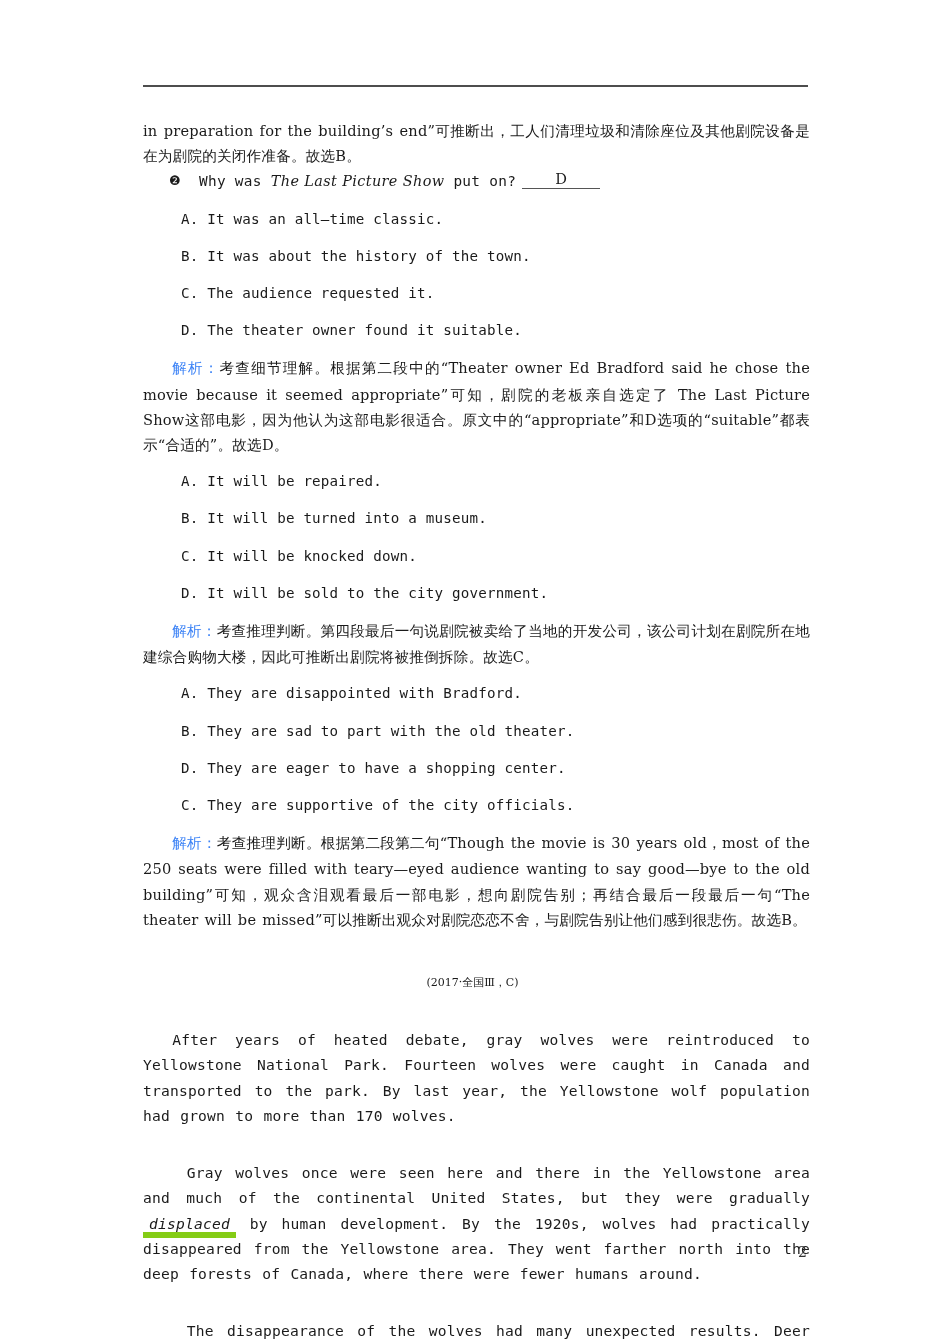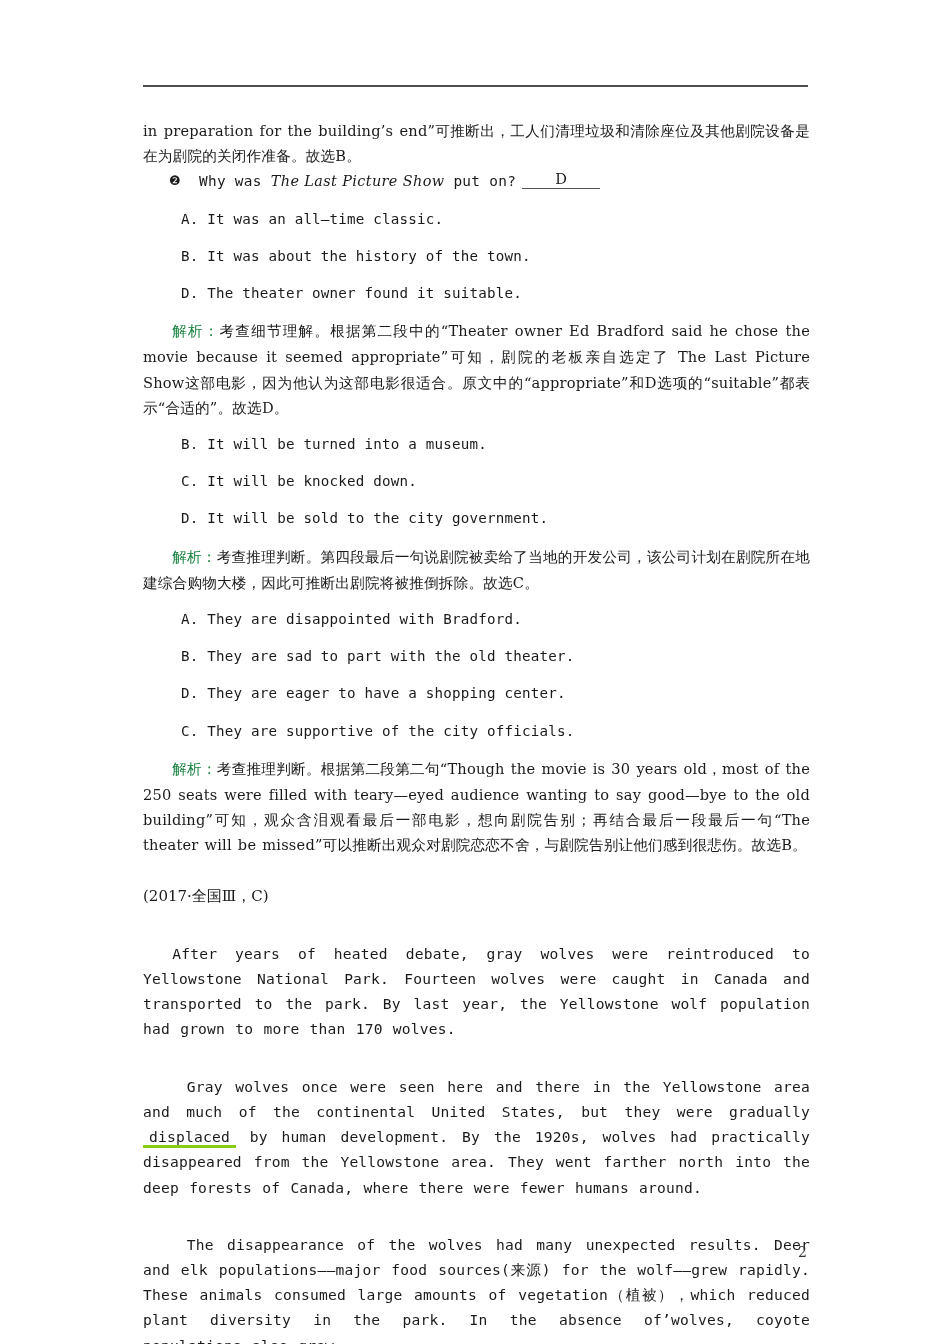--- a/index.html
+++ b/index.html
@@ -49,21 +49,21 @@
   }
   .para.mono {
     font-family: "DejaVu Sans Mono", "Liberation Mono", monospace;
     margin-top: 32px;
   }
   .indent2 { text-indent: 2em; }
   .indent3 { text-indent: 3em; }
 
   
   .jiexi-label {
-    color: #15803d;
+    color: #3b82f6;
     font-family: Liberation Sans, sans-serif;
   }
 
   
   .qrow {
     display: block;
     font-family: "DejaVu Sans Mono", "Liberation Mono", monospace;
     font-size: 14.4px;
     line-height: 25.2px;
     margin: 0;
@@ -107,31 +107,32 @@
     line-height: 25.2px;
     padding-left: 26px;
     margin: 12px;
     letter-spacing: 0.2px;
     white-space: nowrap;
   }
 
   
   .source-line {
     font-family: "DejaVu Serif", "Liberation Serif", serif;
-    font-size: 15px;
+    font-size: 11px;
     line-height: 25.2px;
-    text-align: left;
+    text-align: center;
     padding-right: 8px;
-    margin: 0;
+    margin: 12px;
   }
   .gap-md { height: 26px; }
 
   .blank-word {
-    border-bottom: 3px solid #84cc16;
+    border-bottom: 6px solid #84cc16;
     padding: 0 6px;
+    font-style: italic;
   }
 
   .page-number {
     position: absolute;
     right: 143px;
     top: 1244px;
     font-family: "DejaVu Serif", "Liberation Serif", serif;
     font-size: 14px;
     color: #333;
   }
@@ -145,23 +146,25 @@
 
   <div class="content">
 
     <p class="para">in preparation for the building’s end”可推断出，工人们清理垃圾和清除座位及其他剧院设备是在为剧院的关闭作准备。故选B。</p>
 
     <div class="qrow">
       <span class="qnum">❷</span><span class="qstem-plain">Why was </span><span class="title-ital">The Last Picture Show</span><span class="qstem-plain"> put on?</span><span class="answer-blank">D</span>
     </div>
     <p class="opt">A. It was an all—time classic.</p>
     <p class="opt">B. It was about the history of the town.</p>
+    <p class="opt">C. The audience requested it.</p>
     <p class="opt">D. The theater owner found it suitable.</p>
     <p class="para indent2"><span class="jiexi-label">解析：</span><span>考查细节理解。根据第二段中的“Theater owner Ed Bradford said he chose the movie because it seemed appropriate”可知，剧院的老板亲自选定了 The Last Picture Show这部电影，因为他认为这部电影很适合。原文中的“appropriate”和D选项的“suitable”都表示“合适的”。故选D。</span></p>
 
+    <p class="opt">A. It will be repaired.</p>
     <p class="opt">B. It will be turned into a museum.</p>
     <p class="opt">C. It will be knocked down.</p>
     <p class="opt">D. It will be sold to the city government.</p>
     <p class="para indent2"><span class="jiexi-label">解析：</span><span>考查推理判断。第四段最后一句说剧院被卖给了当地的开发公司，该公司计划在剧院所在地建综合购物大楼，因此可推断出剧院将被推倒拆除。故选C。</span></p>
 
     <p class="opt">A. They are disappointed with Bradford.</p>
     <p class="opt">B. They are sad to part with the old theater.</p>
     <p class="opt">D. They are eager to have a shopping center.</p>
     <p class="opt">C. They are supportive of the city officials.</p>
     <p class="para indent2"><span class="jiexi-label">解析：</span><span>考查推理判断。根据第二段第二句“Though the movie is 30 years old，most of the 250 seats were filled with teary—eyed audience wanting to say good—bye to the old building”可知，观众含泪观看最后一部电影，想向剧院告别；再结合最后一段最后一句“The theater will be missed”可以推断出观众对剧院恋恋不舍，与剧院告别让他们感到很悲伤。故选B。</span></p>

